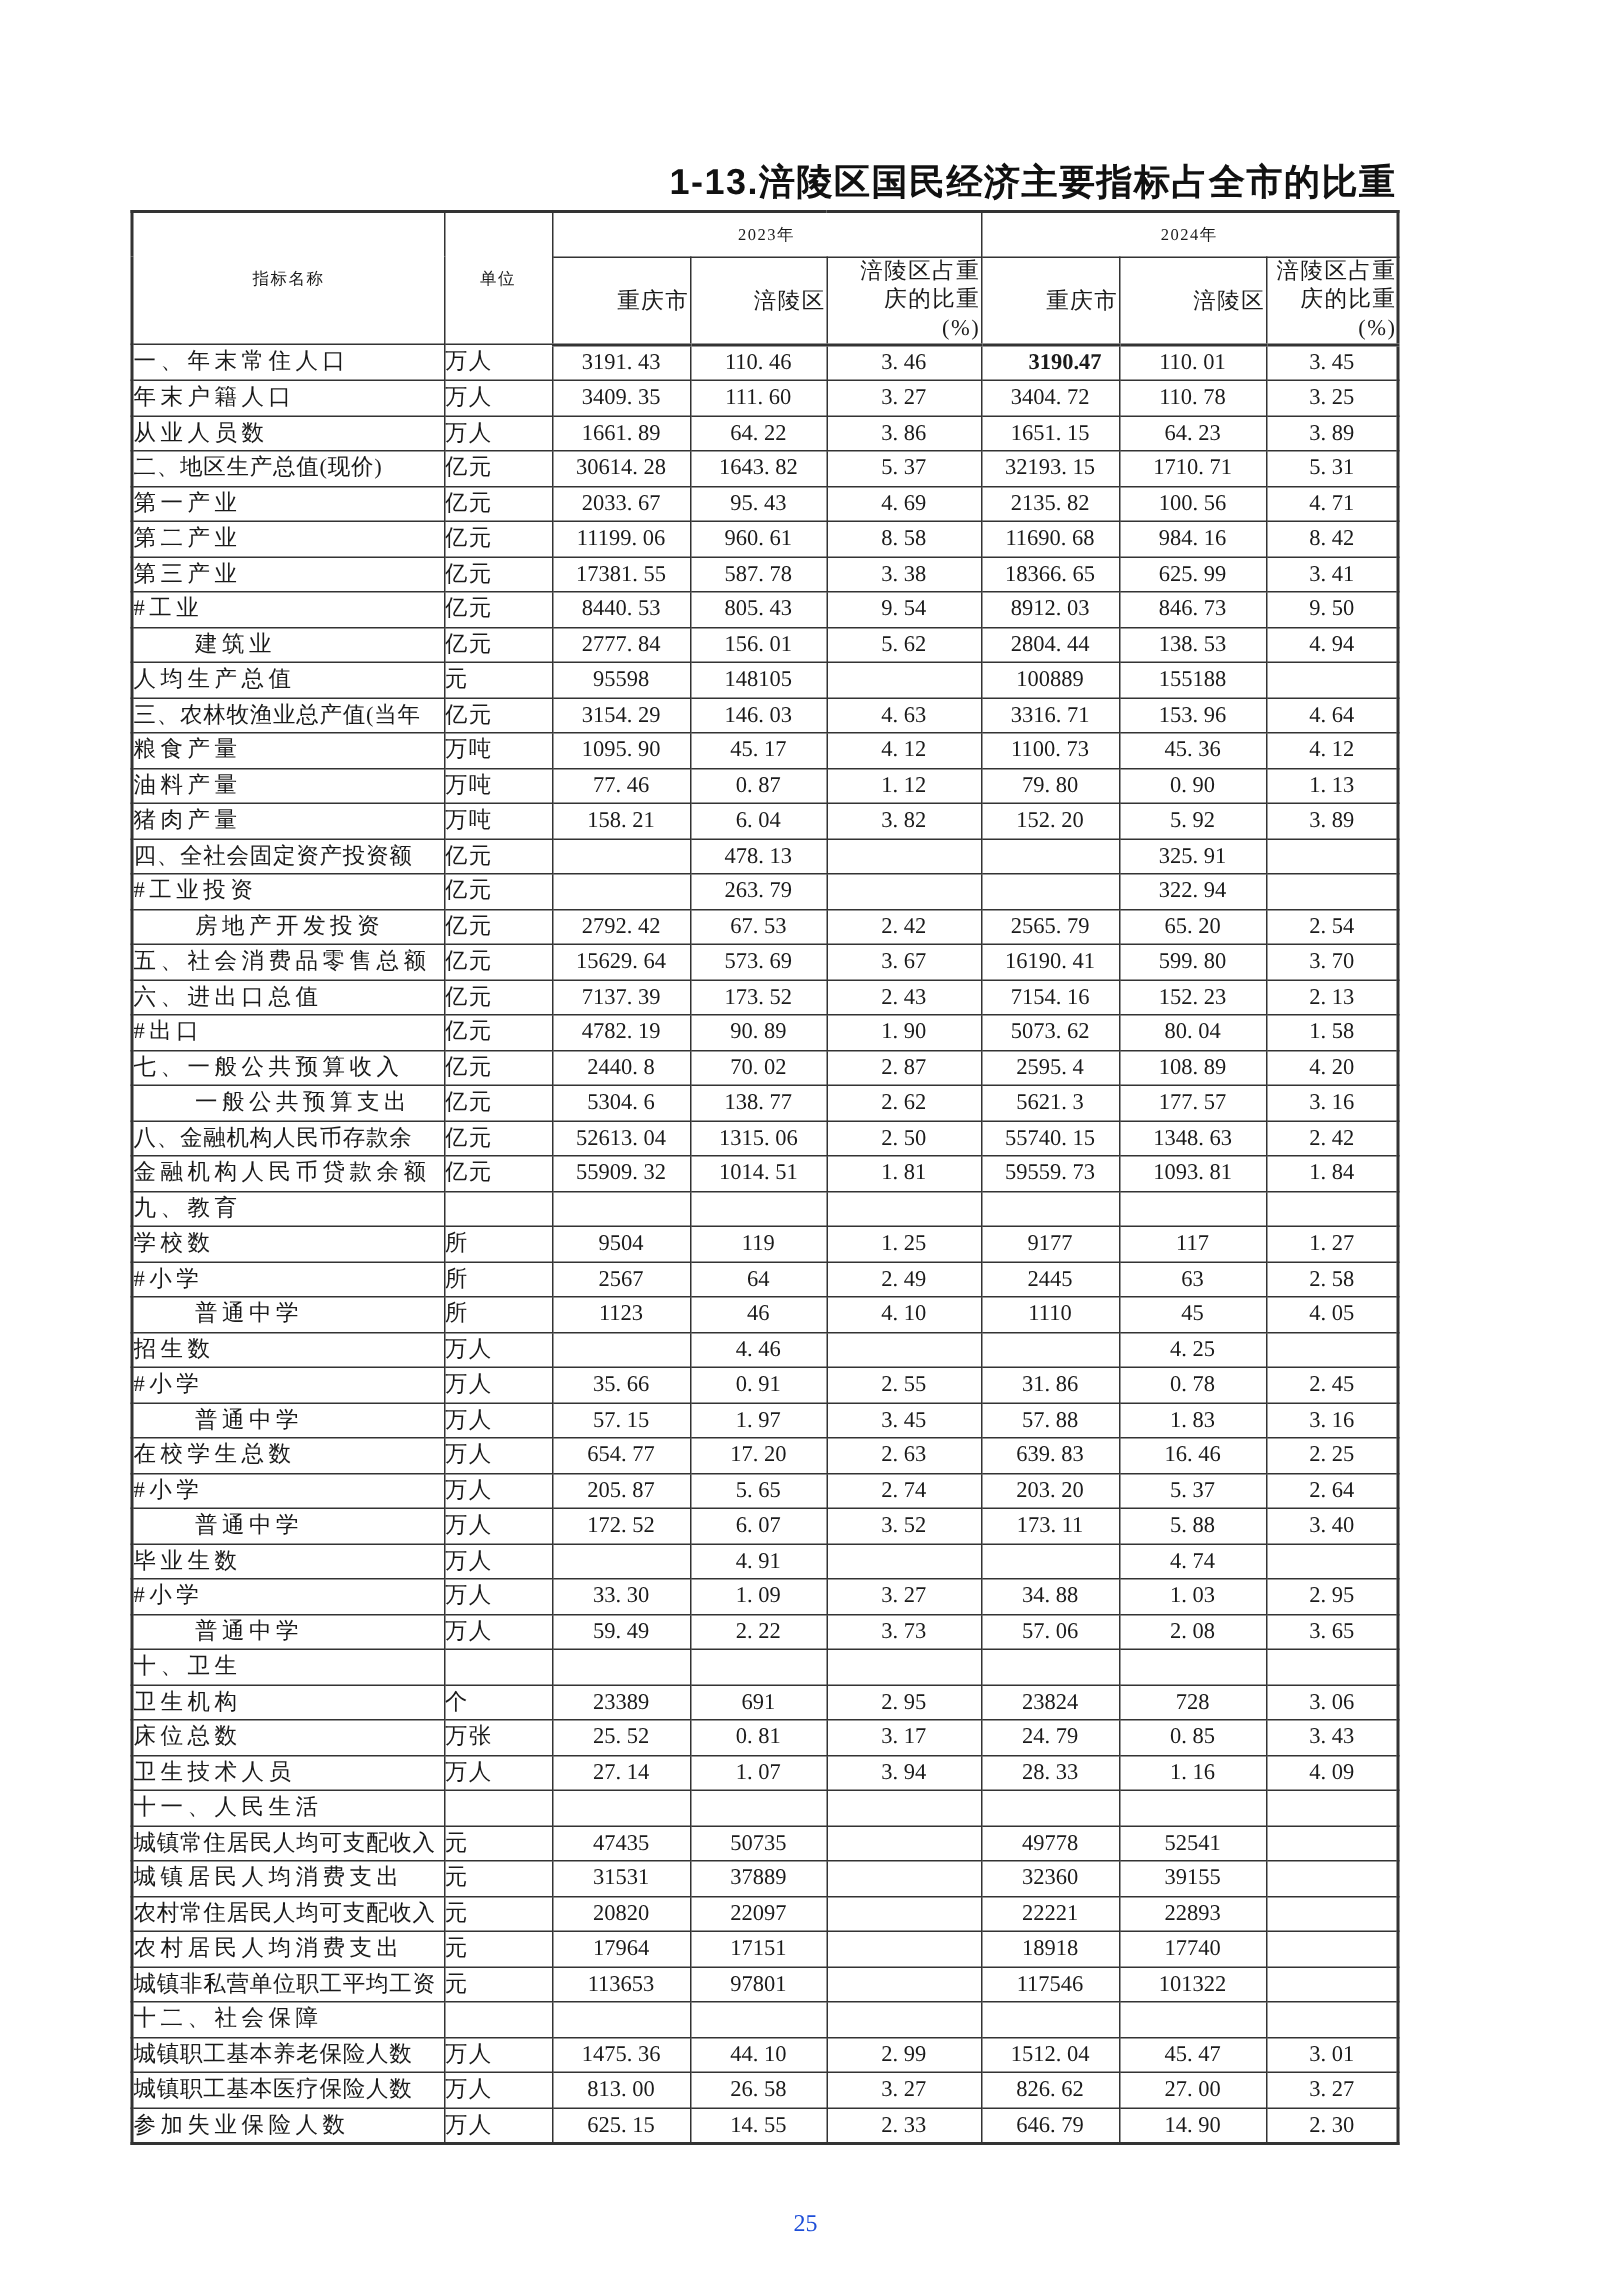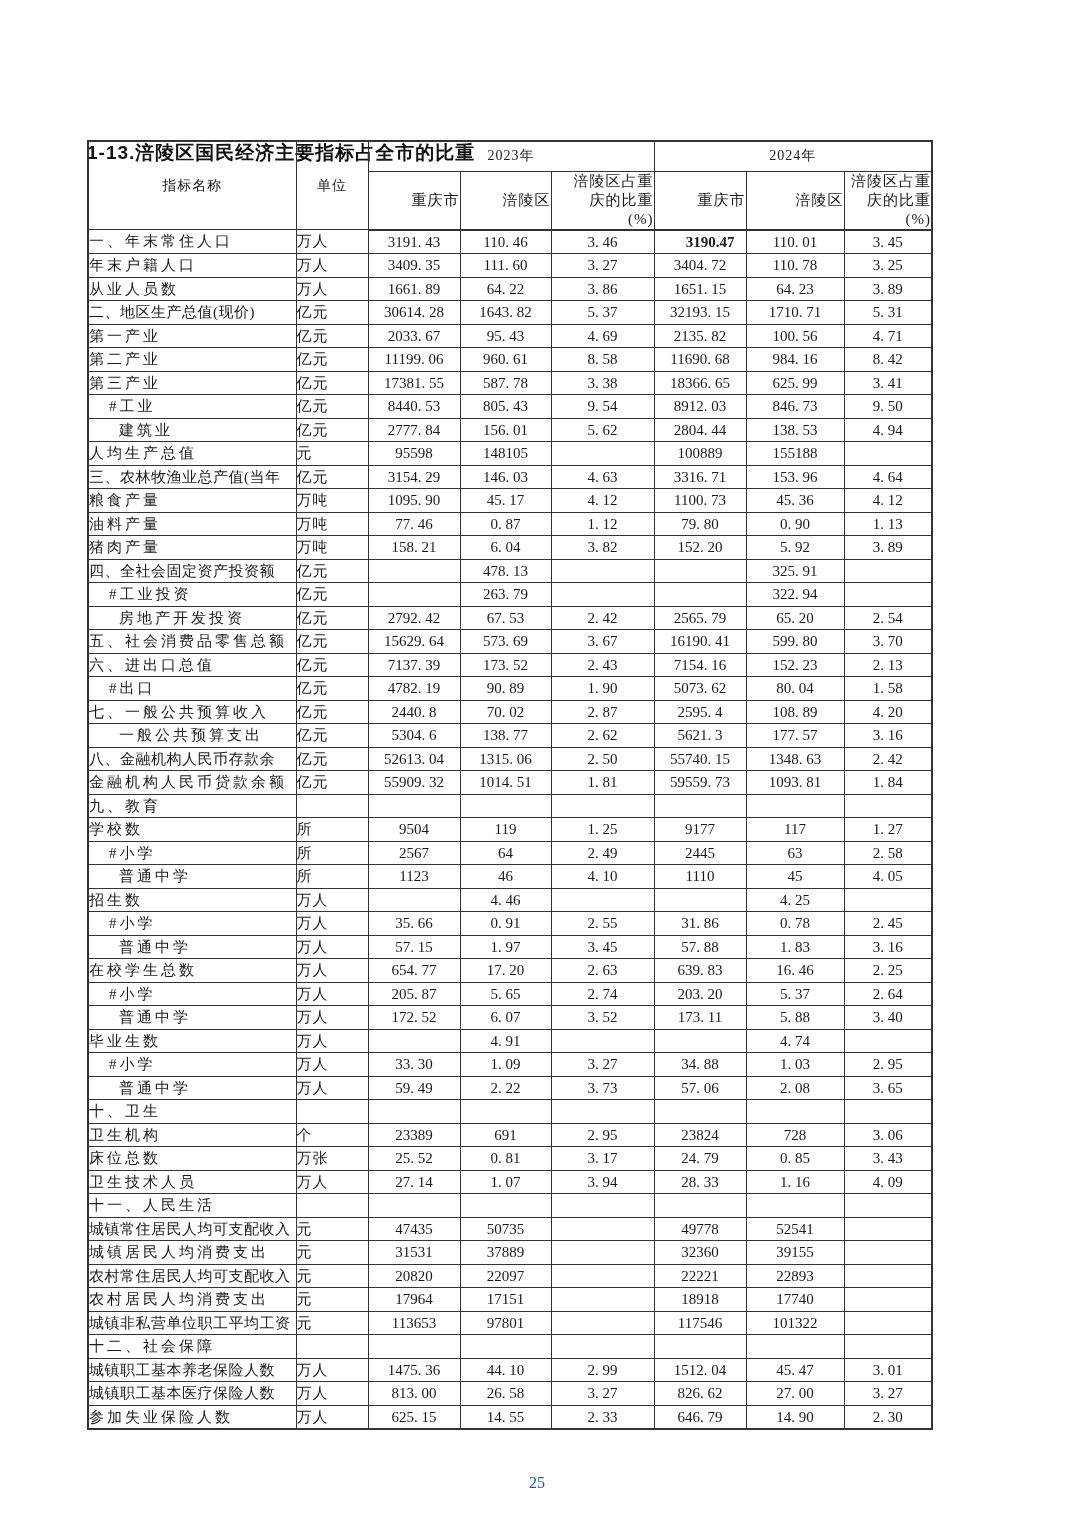--- a/index.html
+++ b/index.html
@@ -4,47 +4,46 @@
 <style>
   * { margin:0; padding:0; box-sizing:border-box; }
   html,body { background:#ffffff; }
   body {
     width:1074px; height:1519px; position:relative;
     font-family:"Liberation Serif","DejaVu Serif",serif;
     color:#1a1a1a;
   }
   .doc-title {
     position:absolute; top:105px; left:87px; width:844px;
-    text-align:left; font-size:19px; font-weight:bold; letter-spacing:1px;
+    text-align:right; font-size:24px; font-weight:bold; letter-spacing:1px;
     font-family:"Liberation Sans","DejaVu Sans",sans-serif;
     color:#111;
-    margin-top:35px;
   }
   table.stat {
     position:absolute; top:140px; left:87px; width:844px;
     border-collapse:collapse; table-layout:fixed;
     border:2px solid #333;
   }
   .stat th, .stat td {
     border:1px solid #333; overflow:hidden;
     font-weight:normal; vertical-align:middle;
   }
-  .stat thead tr.year-row th { height:30px; font-size:14px; letter-spacing:1px; text-align:center; }
+  .stat thead tr.year-row th { height:30px; font-size:11px; letter-spacing:1px; text-align:center; }
   .stat thead tr.sub-row th { height:48px; font-size:15px; letter-spacing:1px; text-align:right; }
   .stat thead tr.sub-row th { border-bottom:2px solid #333; }
   .stat thead th.rowspan-head { font-size:15px; letter-spacing:2px; text-align:center;margin-left:43px; }
   .share-wrap { display:inline-block; width:84px; line-height:19px; letter-spacing:1px; }
   .stat tbody td { height:22.75px; line-height:22.5px; padding:0; }
   td.name {
     text-align:left; padding-left:6px; font-size:15px; letter-spacing:3px;
     white-space:nowrap;
     margin-top:46px;
   }
-  td.name.ind1 { padding-left:20px; }
-  td.name.ind2 { padding-left:30px; }
+  td.name.ind1 { }
+  td.name.ind2 { padding-left:41px; }
   td.name.tight { letter-spacing:0.5px; }
   td.unit { text-align:left; font-size:15px; letter-spacing:1px; }
   td.num  { text-align:center; font-size:15px; }
   td.num.b { font-weight:bold;padding-left:20px; }
   .page-number {
     position:absolute; top:1474px; left:0; width:1074px;
     text-align:center; font-size:16px; color:#1d4ed8;
   }
 </style>
 </head>

